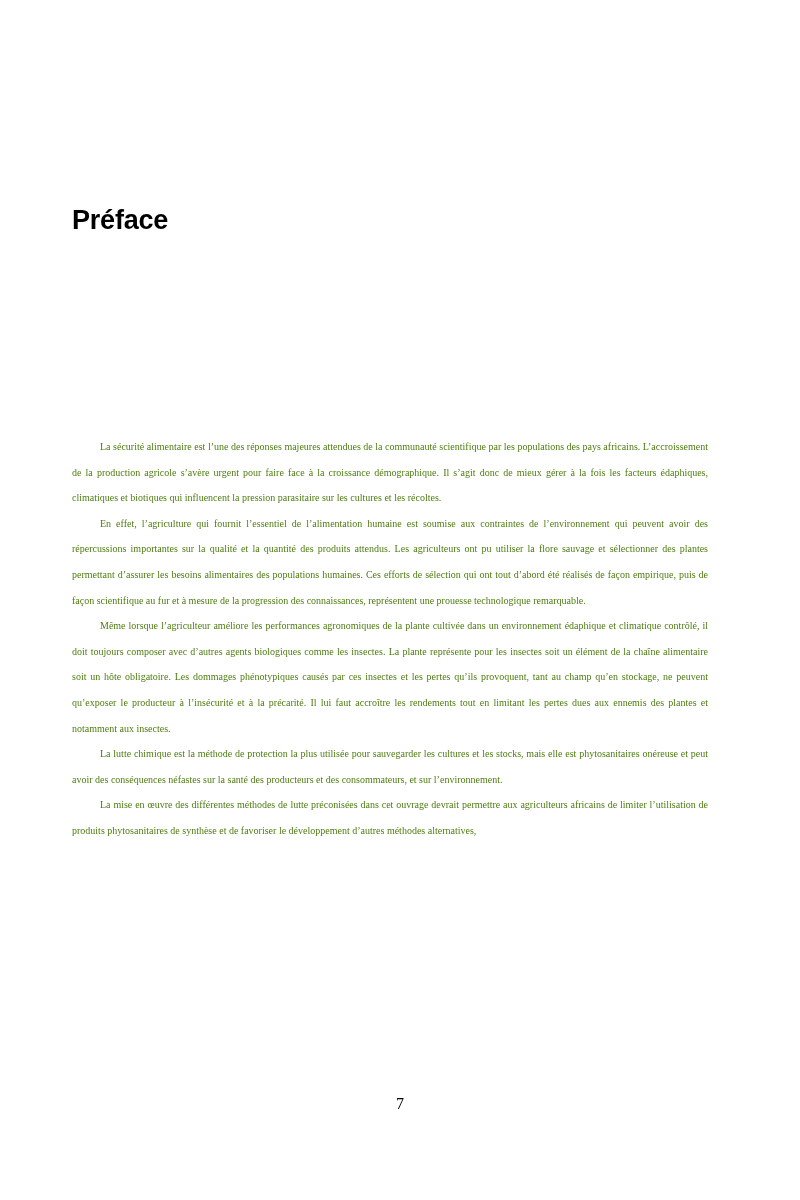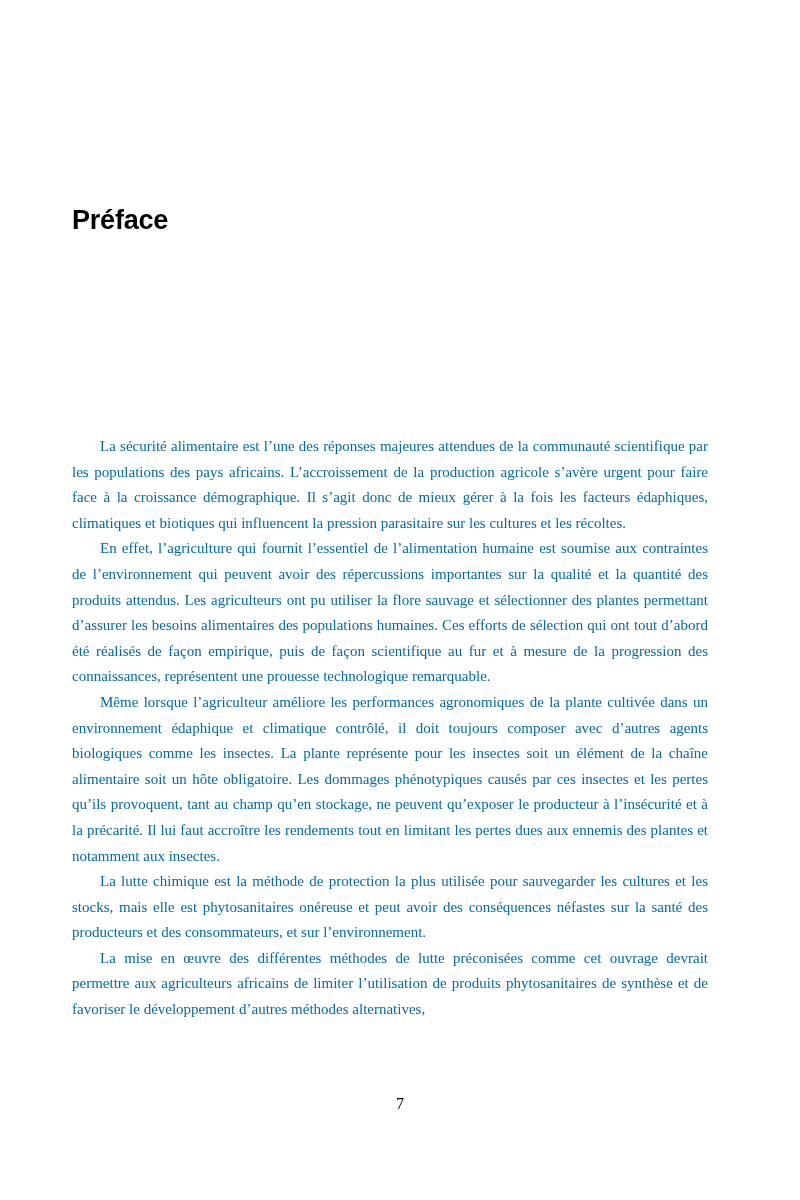--- a/index.html
+++ b/index.html
@@ -25,23 +25,23 @@
     font-family: "Liberation Sans", sans-serif;
     font-weight: bold;
     font-size: 27px;
     color: #000000;
     margin: 0;
     padding-top: 205px;
     letter-spacing: -0.2px;
   }
   .body-text {
     font-family: "Liberation Serif", serif;
-    font-size: 15px;
+    font-size: 10px;
     line-height: 25.6px;
-    color: #0369a1;
+    color: #4d7c0f;
     text-align: justify;
     margin: 0;
     padding-top: 198px;
   }
   .body-text p {
     margin: 0;
     text-indent: 28px;
     text-align: justify;
   }
   .folio {
@@ -59,17 +59,17 @@
 <body>
 
 <div class="page">
   <div class="content">
     <h1 class="page-title">Préface</h1>
     <div class="body-text">
       <p>La sécurité alimentaire est l’une des réponses majeures attendues de la communauté scientifique par les populations des pays africains. L’accroissement de la production agricole s’avère urgent pour faire face à la croissance démographique. Il s’agit donc de mieux gérer à la fois les facteurs édaphiques, climatiques et biotiques qui influencent la pression parasitaire sur les cultures et les récoltes.</p>
       <p>En effet, l’agriculture qui fournit l’essentiel de l’alimentation humaine est soumise aux contraintes de l’environnement qui peuvent avoir des répercussions importantes sur la qualité et la quantité des produits attendus. Les agriculteurs ont pu utiliser la flore sauvage et sélectionner des plantes permettant d’assurer les besoins alimentaires des populations humaines. Ces efforts de sélection qui ont tout d’abord été réalisés de façon empirique, puis de façon scientifique au fur et à mesure de la progression des connaissances, représentent une prouesse technologique remarquable.</p>
       <p>Même lorsque l’agriculteur améliore les performances agronomiques de la plante cultivée dans un environnement édaphique et climatique contrôlé, il doit toujours composer avec d’autres agents biologiques comme les insectes. La plante représente pour les insectes soit un élément de la chaîne alimentaire soit un hôte obligatoire. Les dommages phénotypiques causés par ces insectes et les pertes qu’ils provoquent, tant au champ qu’en stockage, ne peuvent qu’exposer le producteur à l’insécurité et à la précarité. Il lui faut accroître les rendements tout en limitant les pertes dues aux ennemis des plantes et notamment aux insectes.</p>
       <p>La lutte chimique est la méthode de protection la plus utilisée pour sauvegarder les cultures et les stocks, mais elle est phytosanitaires onéreuse et peut avoir des conséquences néfastes sur la santé des producteurs et des consommateurs, et sur l’environnement.</p>
-      <p>La mise en œuvre des différentes méthodes de lutte préconisées comme cet ouvrage devrait permettre aux agriculteurs africains de limiter l’utilisation de produits phytosanitaires de synthèse et de favoriser le développement d’autres méthodes alternatives,</p>
+      <p>La mise en œuvre des différentes méthodes de lutte préconisées dans cet ouvrage devrait permettre aux agriculteurs africains de limiter l’utilisation de produits phytosanitaires de synthèse et de favoriser le développement d’autres méthodes alternatives,</p>
     </div>
   </div>
   <div class="folio">7</div>
 </div>
 
 </body></html>

